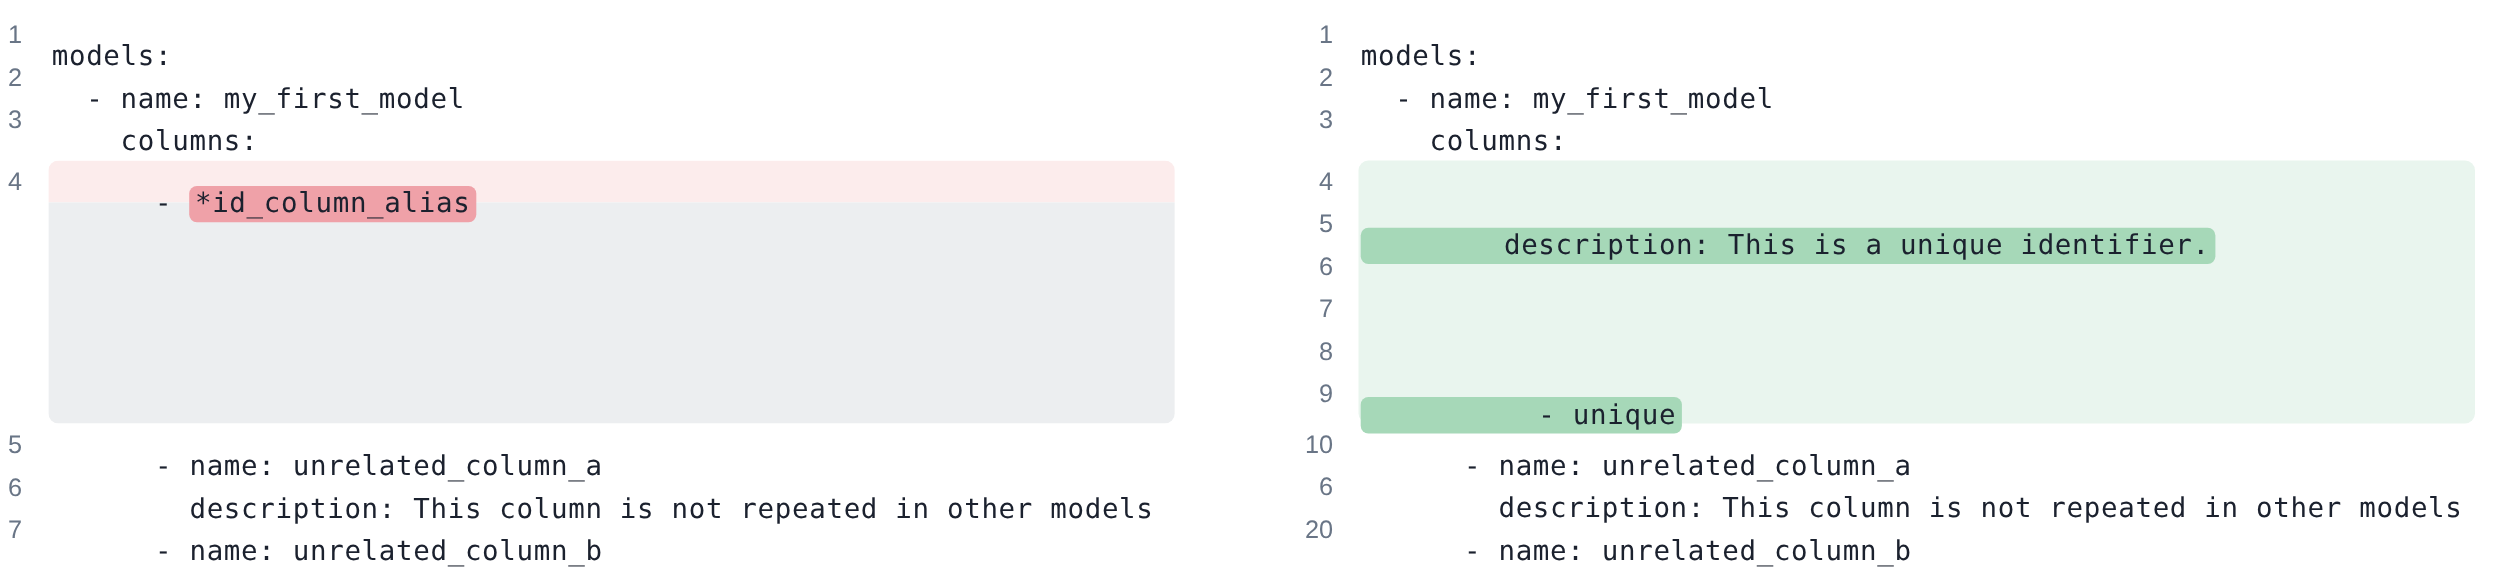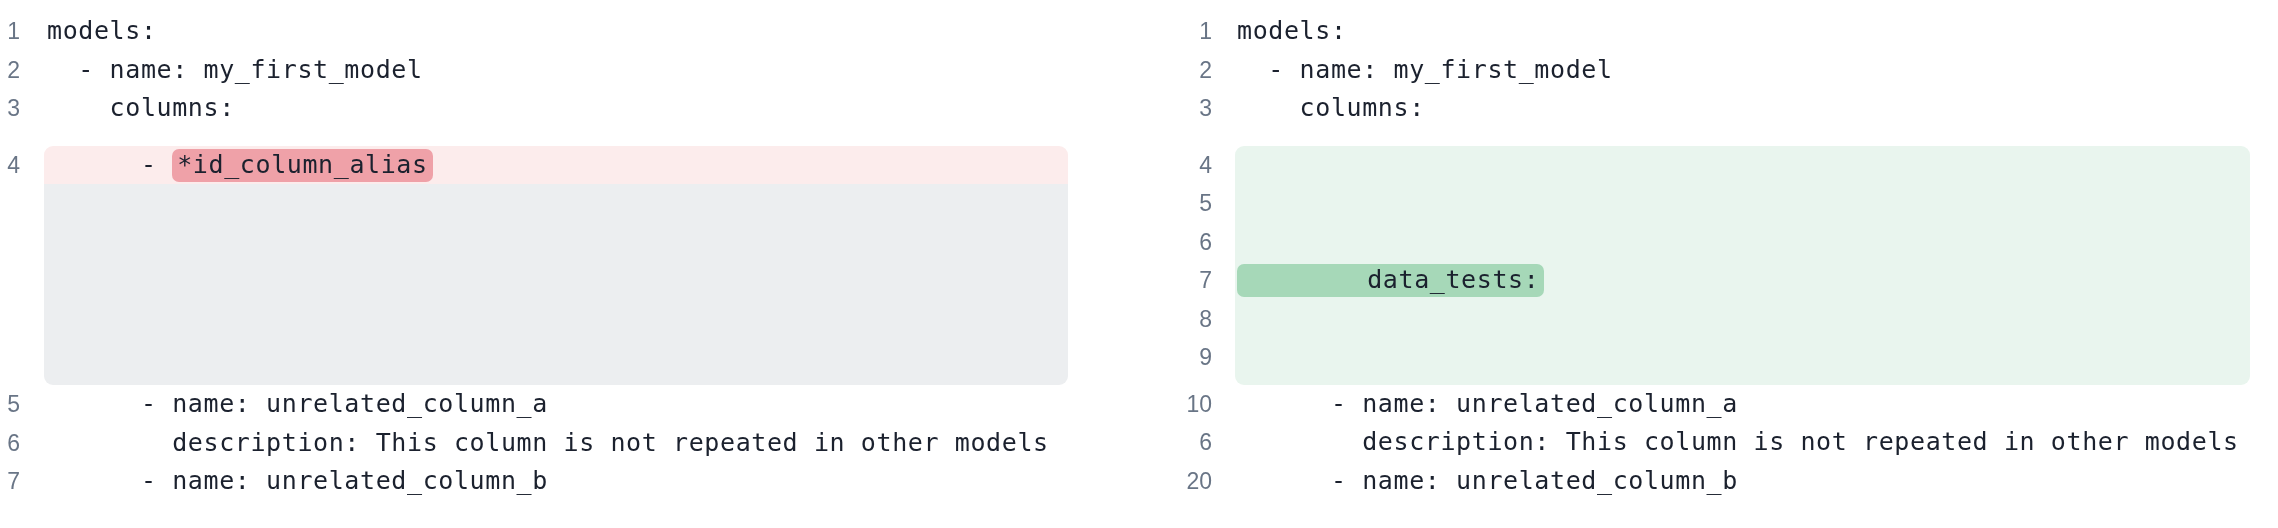--- a/index.html
+++ b/index.html
@@ -44,20 +44,21 @@
     text-align:right;
     color:var(--line-number-text);
     font-family:"Liberation Sans", sans-serif;
     font-size:23px;
   }
   .code{
     white-space:pre;
     color:var(--code-text);
     font-size:25px;
     letter-spacing:0.6px;
+    margin-top:20px;
   }
   mark.tok{
     color:var(--code-text);
     padding:1px 5px 3px;
     border-radius:7px;
     background:transparent;
   }
   mark.tok.removed{ background:var(--removed-token-bg); }
   mark.tok.added{ background:var(--added-token-bg); }
 
@@ -136,33 +137,34 @@
         <span class="ln">3</span>
         <span class="code">    columns:</span>
       </div>
       <div class="block added-block">
         <div class="block-bg"></div>
         <div class="row">
           <span class="ln">4</span>
         </div>
         <div class="row">
           <span class="ln">5</span>
+          <span class="code"><mark class="tok added">        description: This is a unique identifier.</mark></span>
         </div>
         <div class="row">
           <span class="ln">6</span>
         </div>
         <div class="row">
           <span class="ln">7</span>
-          <span class="code"><mark class="tok added">        data_tests:</mark></span>
         </div>
         <div class="row">
           <span class="ln">8</span>
         </div>
         <div class="row">
           <span class="ln">9</span>
+          <span class="code"><mark class="tok added">          - unique</mark></span>
         </div>
       </div>
       <div class="row">
         <span class="ln">10</span>
         <span class="code">      - name: unrelated_column_a</span>
       </div>
       <div class="row">
         <span class="ln">6</span>
         <span class="code">        description: This column is not repeated in other models</span>
       </div>

